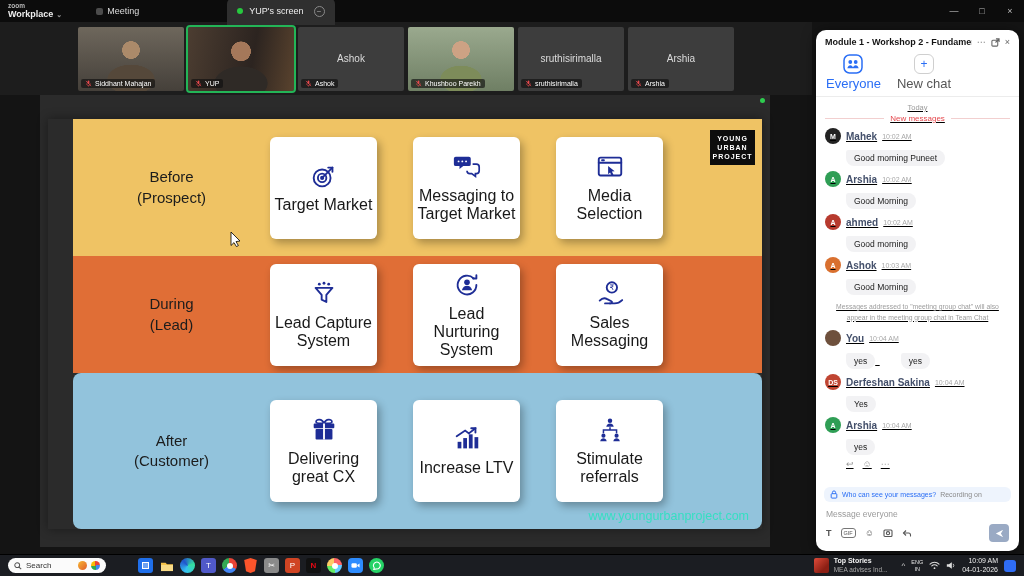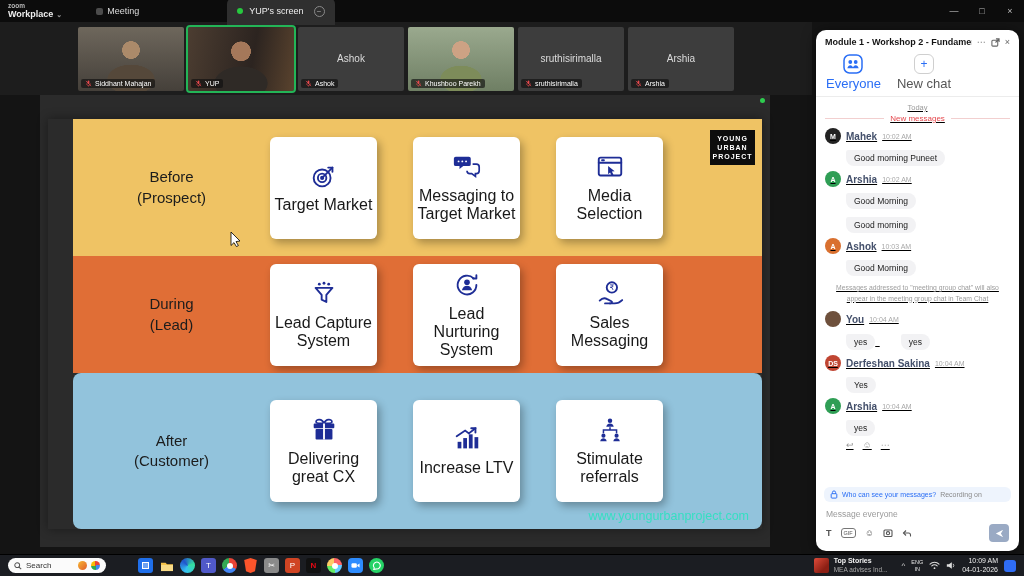--- a/index.html
+++ b/index.html
@@ -387,20 +387,25 @@
       <div class="msg">
         <div class="msg-head">
           <span class="avatar" style="background: rgb(47, 158, 85);">A</span>
           <span class="sender">Arshia</span>
           <span class="mtime">10:02 AM</span>
         </div>
         <div class="bubble">Good Morning</div>
       </div>
 
       <div class="msg">
+        <div class="msg-head">
+          <span class="avatar" style="background: rgb(183, 58, 46);">A</span>
+          <span class="sender">ahmed</span>
+          <span class="mtime">10:02 AM</span>
+        </div>
         <div class="bubble">Good morning</div>
       </div>
 
       <div class="msg">
         <div class="msg-head">
           <span class="avatar" style="background: rgb(217, 112, 47);">A</span>
           <span class="sender">Ashok</span>
           <span class="mtime">10:03 AM</span>
         </div>
         <div class="bubble">Good Morning</div>

